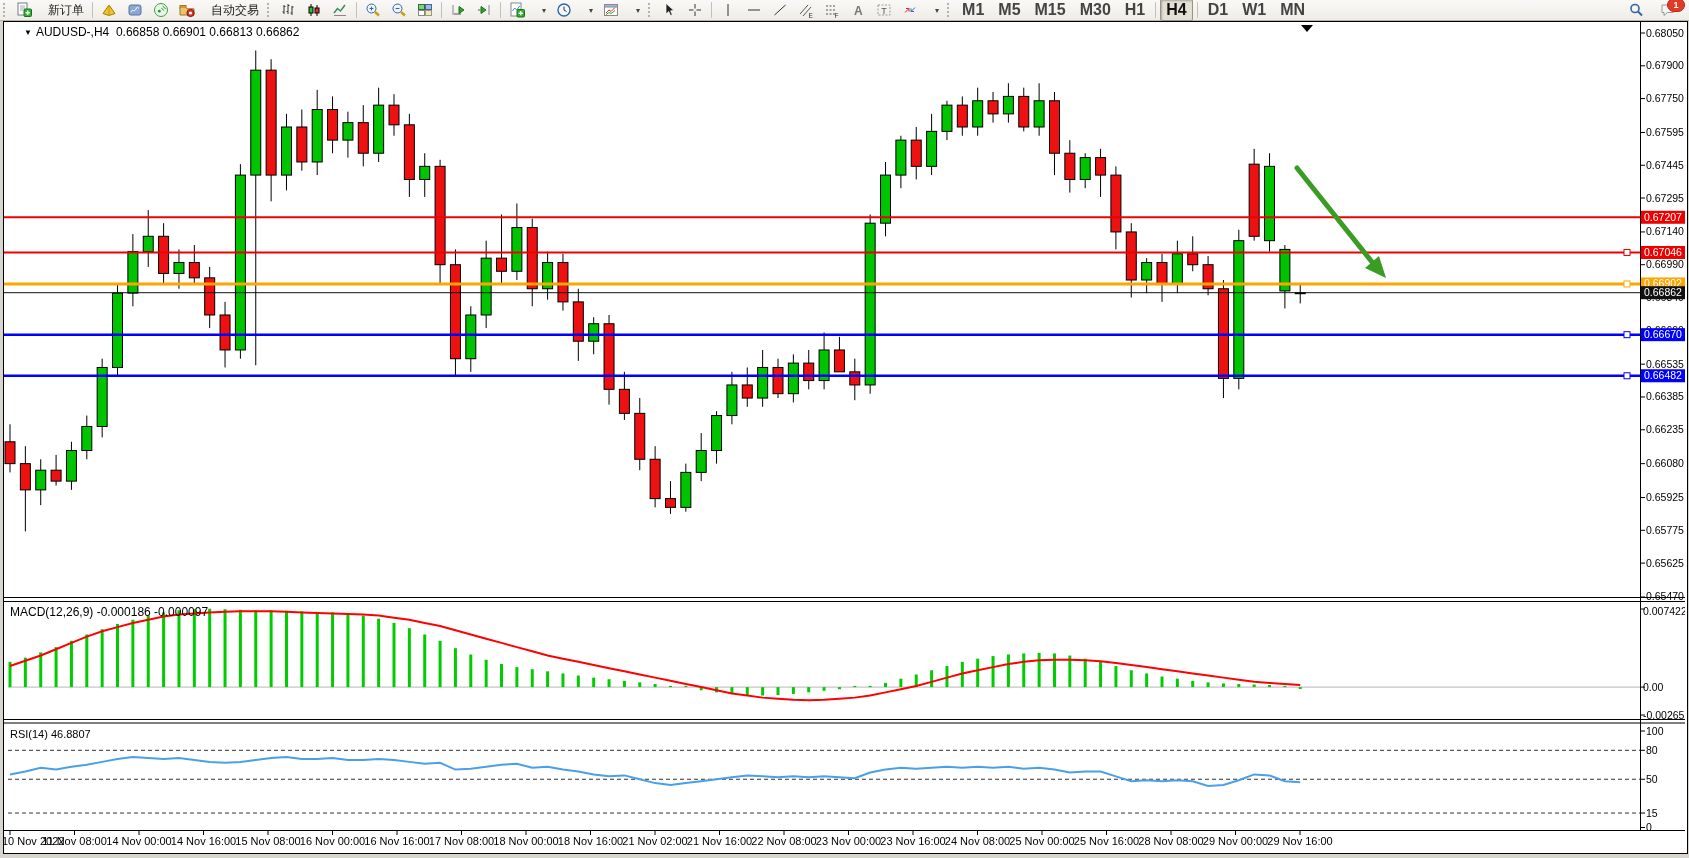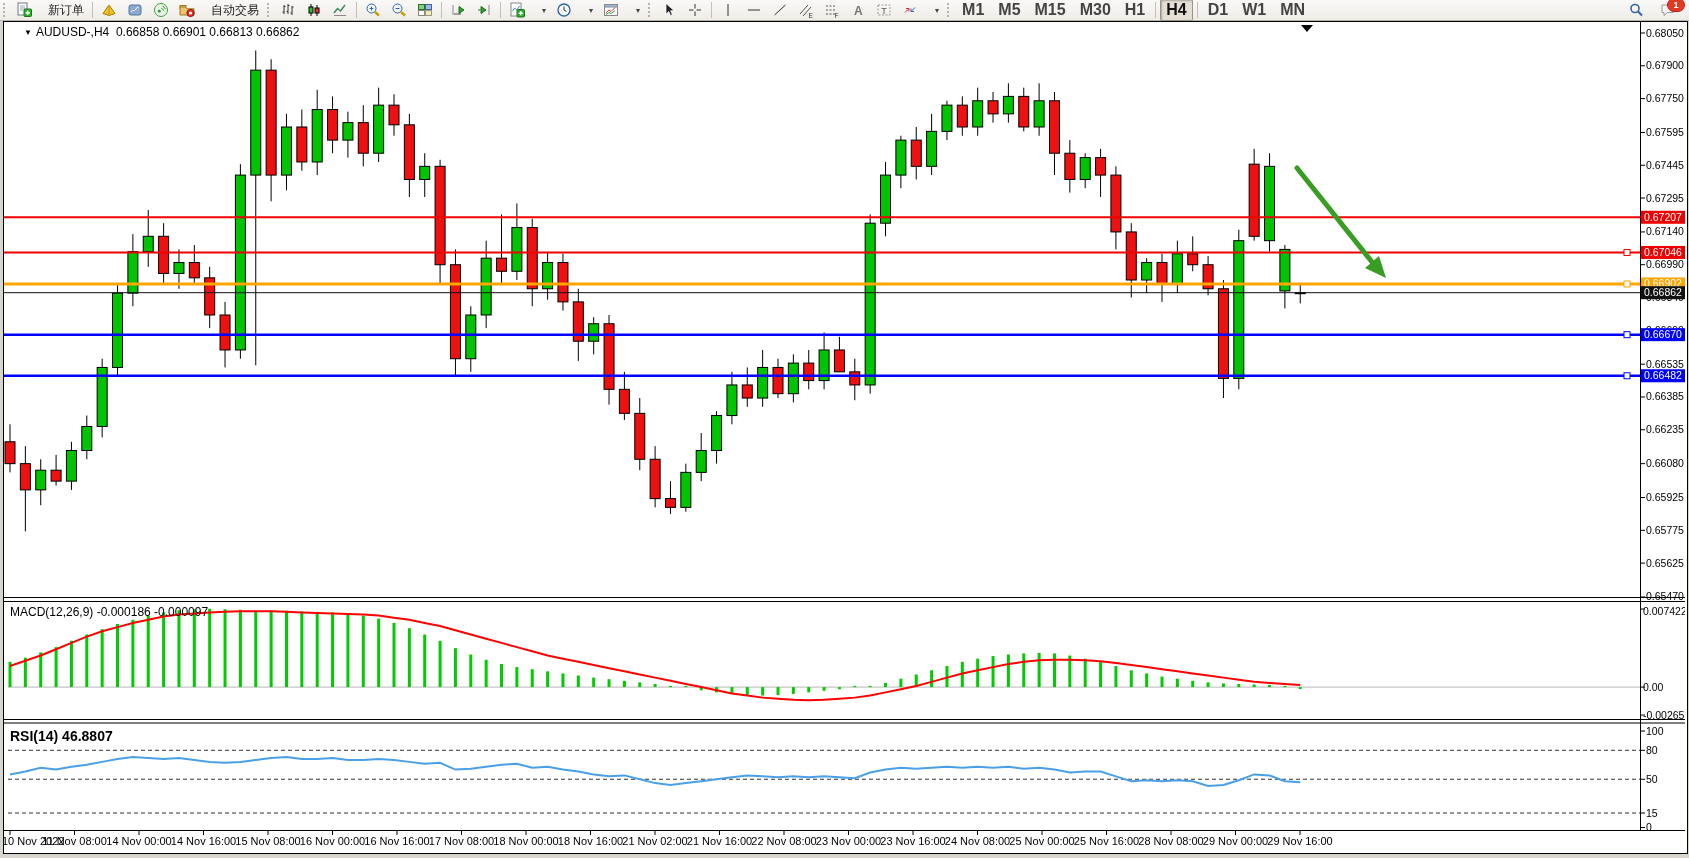--- a/index.html
+++ b/index.html
@@ -638,15 +638,15 @@
           <line x1="1171" y1="831" x2="1171" y2="835" stroke="#000"></line>
           <text x="1171" y="845" font-size="11" fill="#000" text-anchor="middle">28 Nov 08:00</text>
           <line x1="1235.5" y1="831" x2="1235.5" y2="835" stroke="#000"></line>
           <text x="1235.5" y="845" font-size="11" fill="#000" text-anchor="middle">29 Nov 00:00</text>
           <line x1="1300" y1="831" x2="1300" y2="835" stroke="#000"></line>
           <text x="1300" y="845" font-size="11" fill="#000" text-anchor="middle">29 Nov 16:00</text>
         </g>
       </svg>
     <div class="overlay" style="left:20px;top:3px;"><span class="tri">▼</span><b style="font-weight:normal">AUDUSD-,H4</b>&nbsp;&nbsp;<span>0.66858 0.66901 0.66813 0.66862</span></div>
     <div class="overlay" style="left:6px;top:583px;font-size:12px;">MACD(12,26,9) -0.000186 -0.000097</div>
-    <div class="overlay" style="left:6px;top:706px;font-size:14px;font-weight:bold;">RSI(14) 46.8807</div>
+    <div class="overlay" style="left:6px;top:706px;font-size:11px;">RSI(14) 46.8807</div>
   </div>
 </div>
 
 </body></html>

